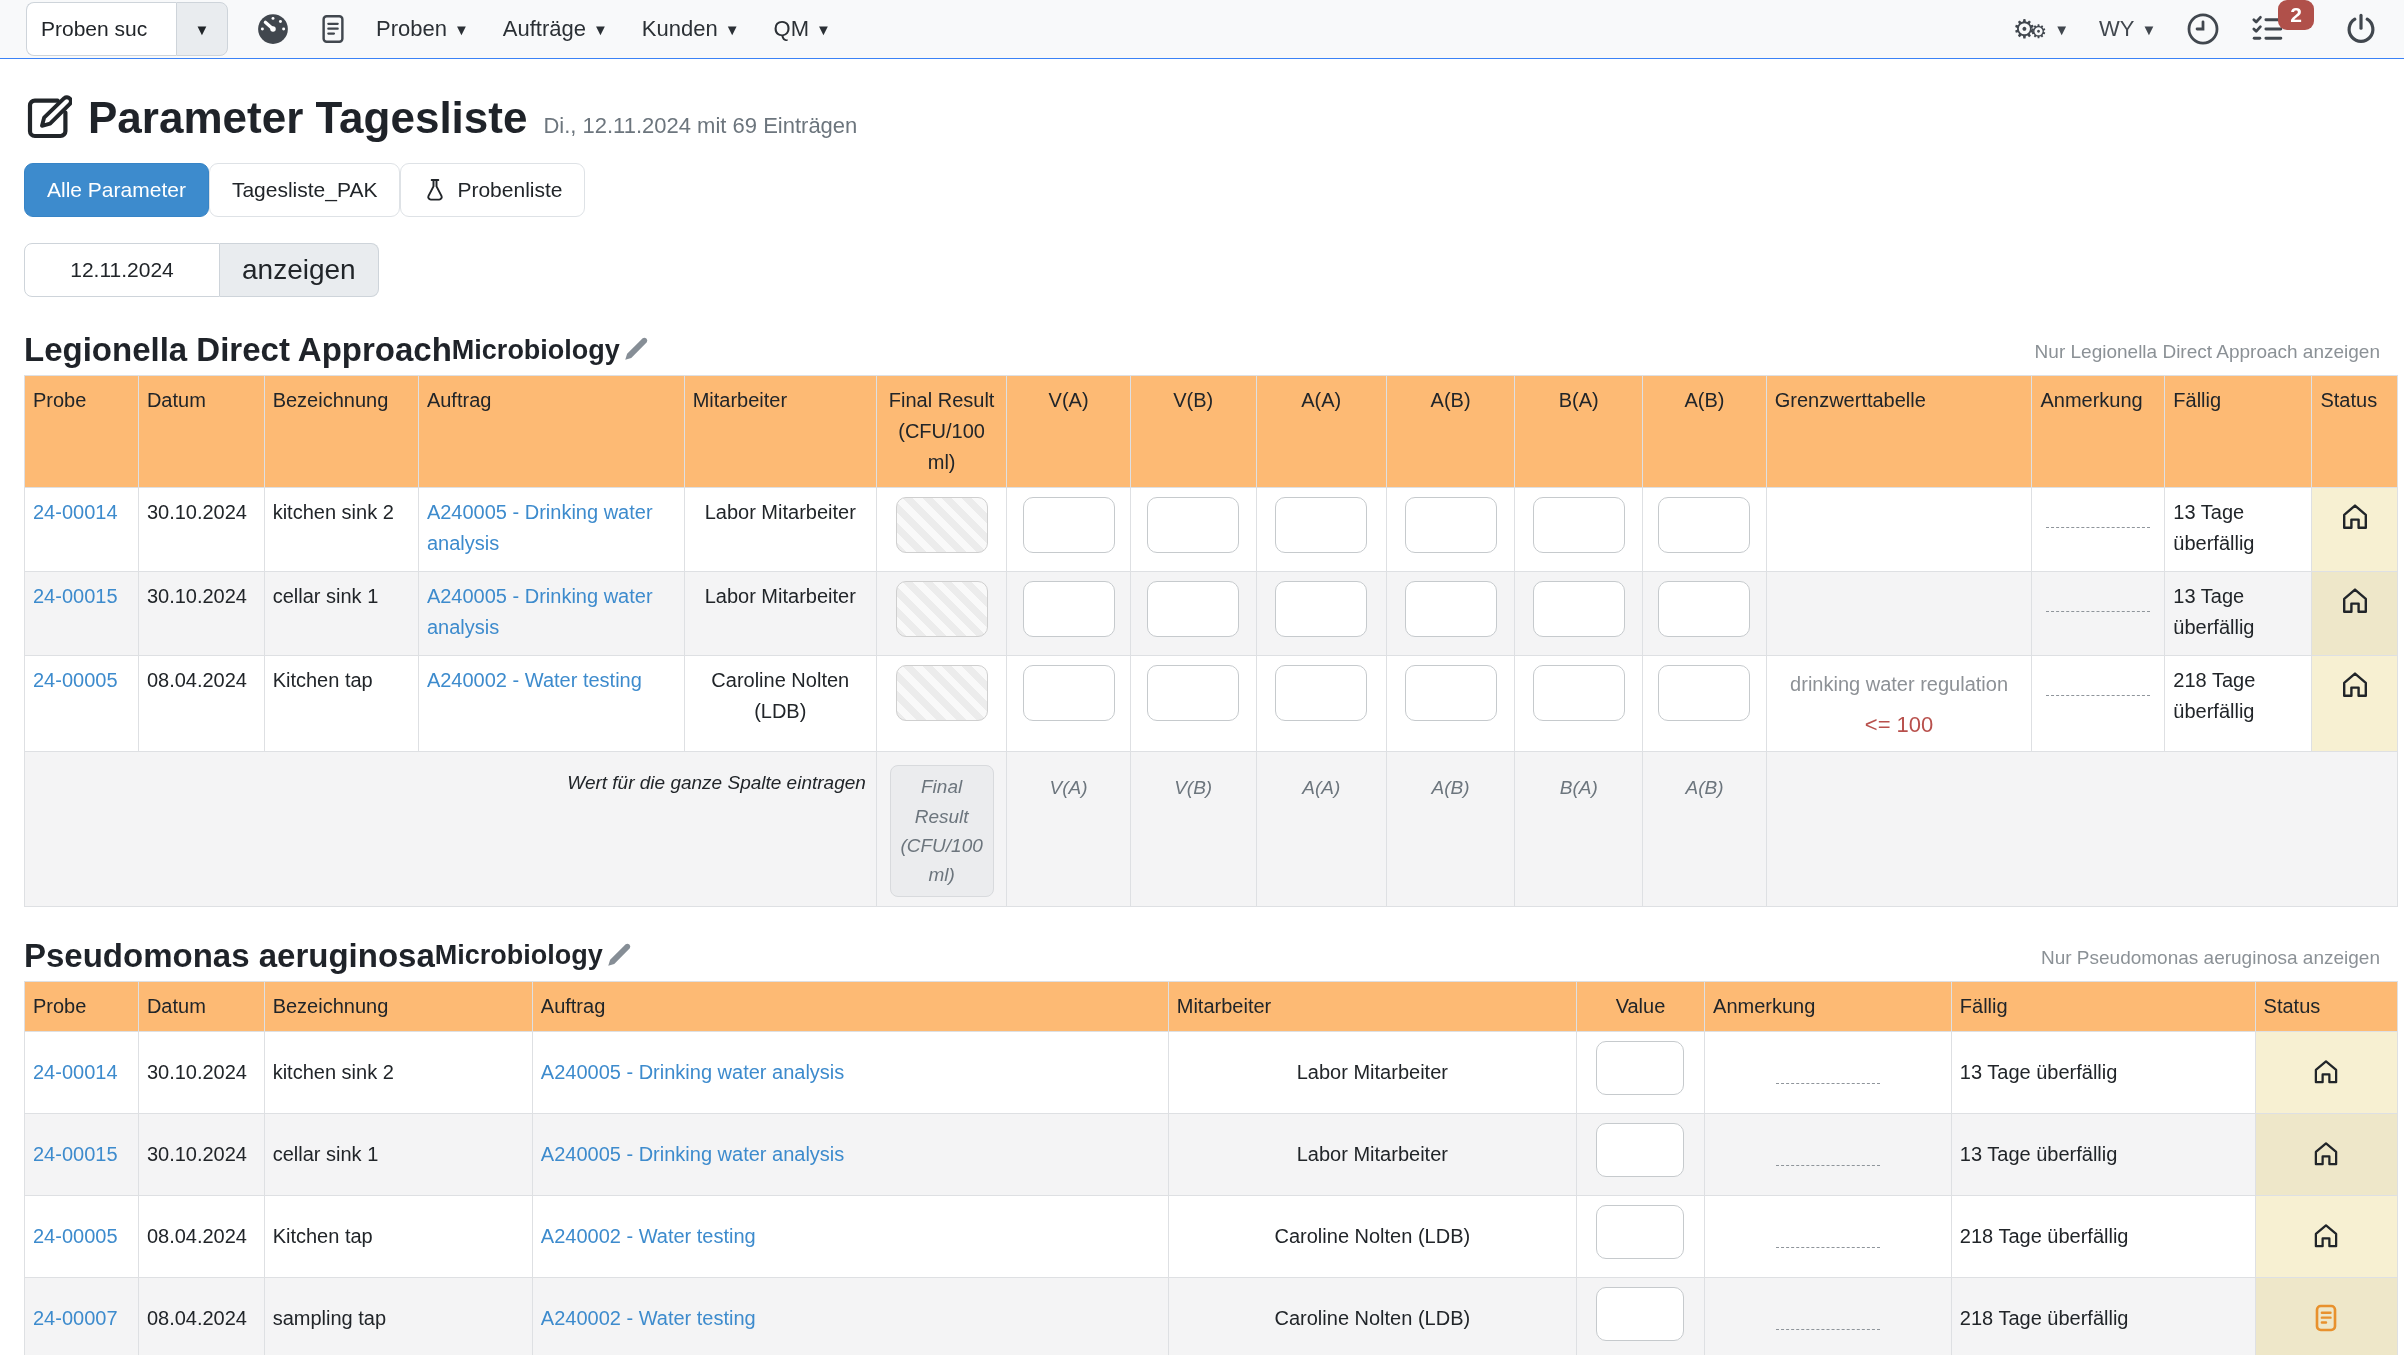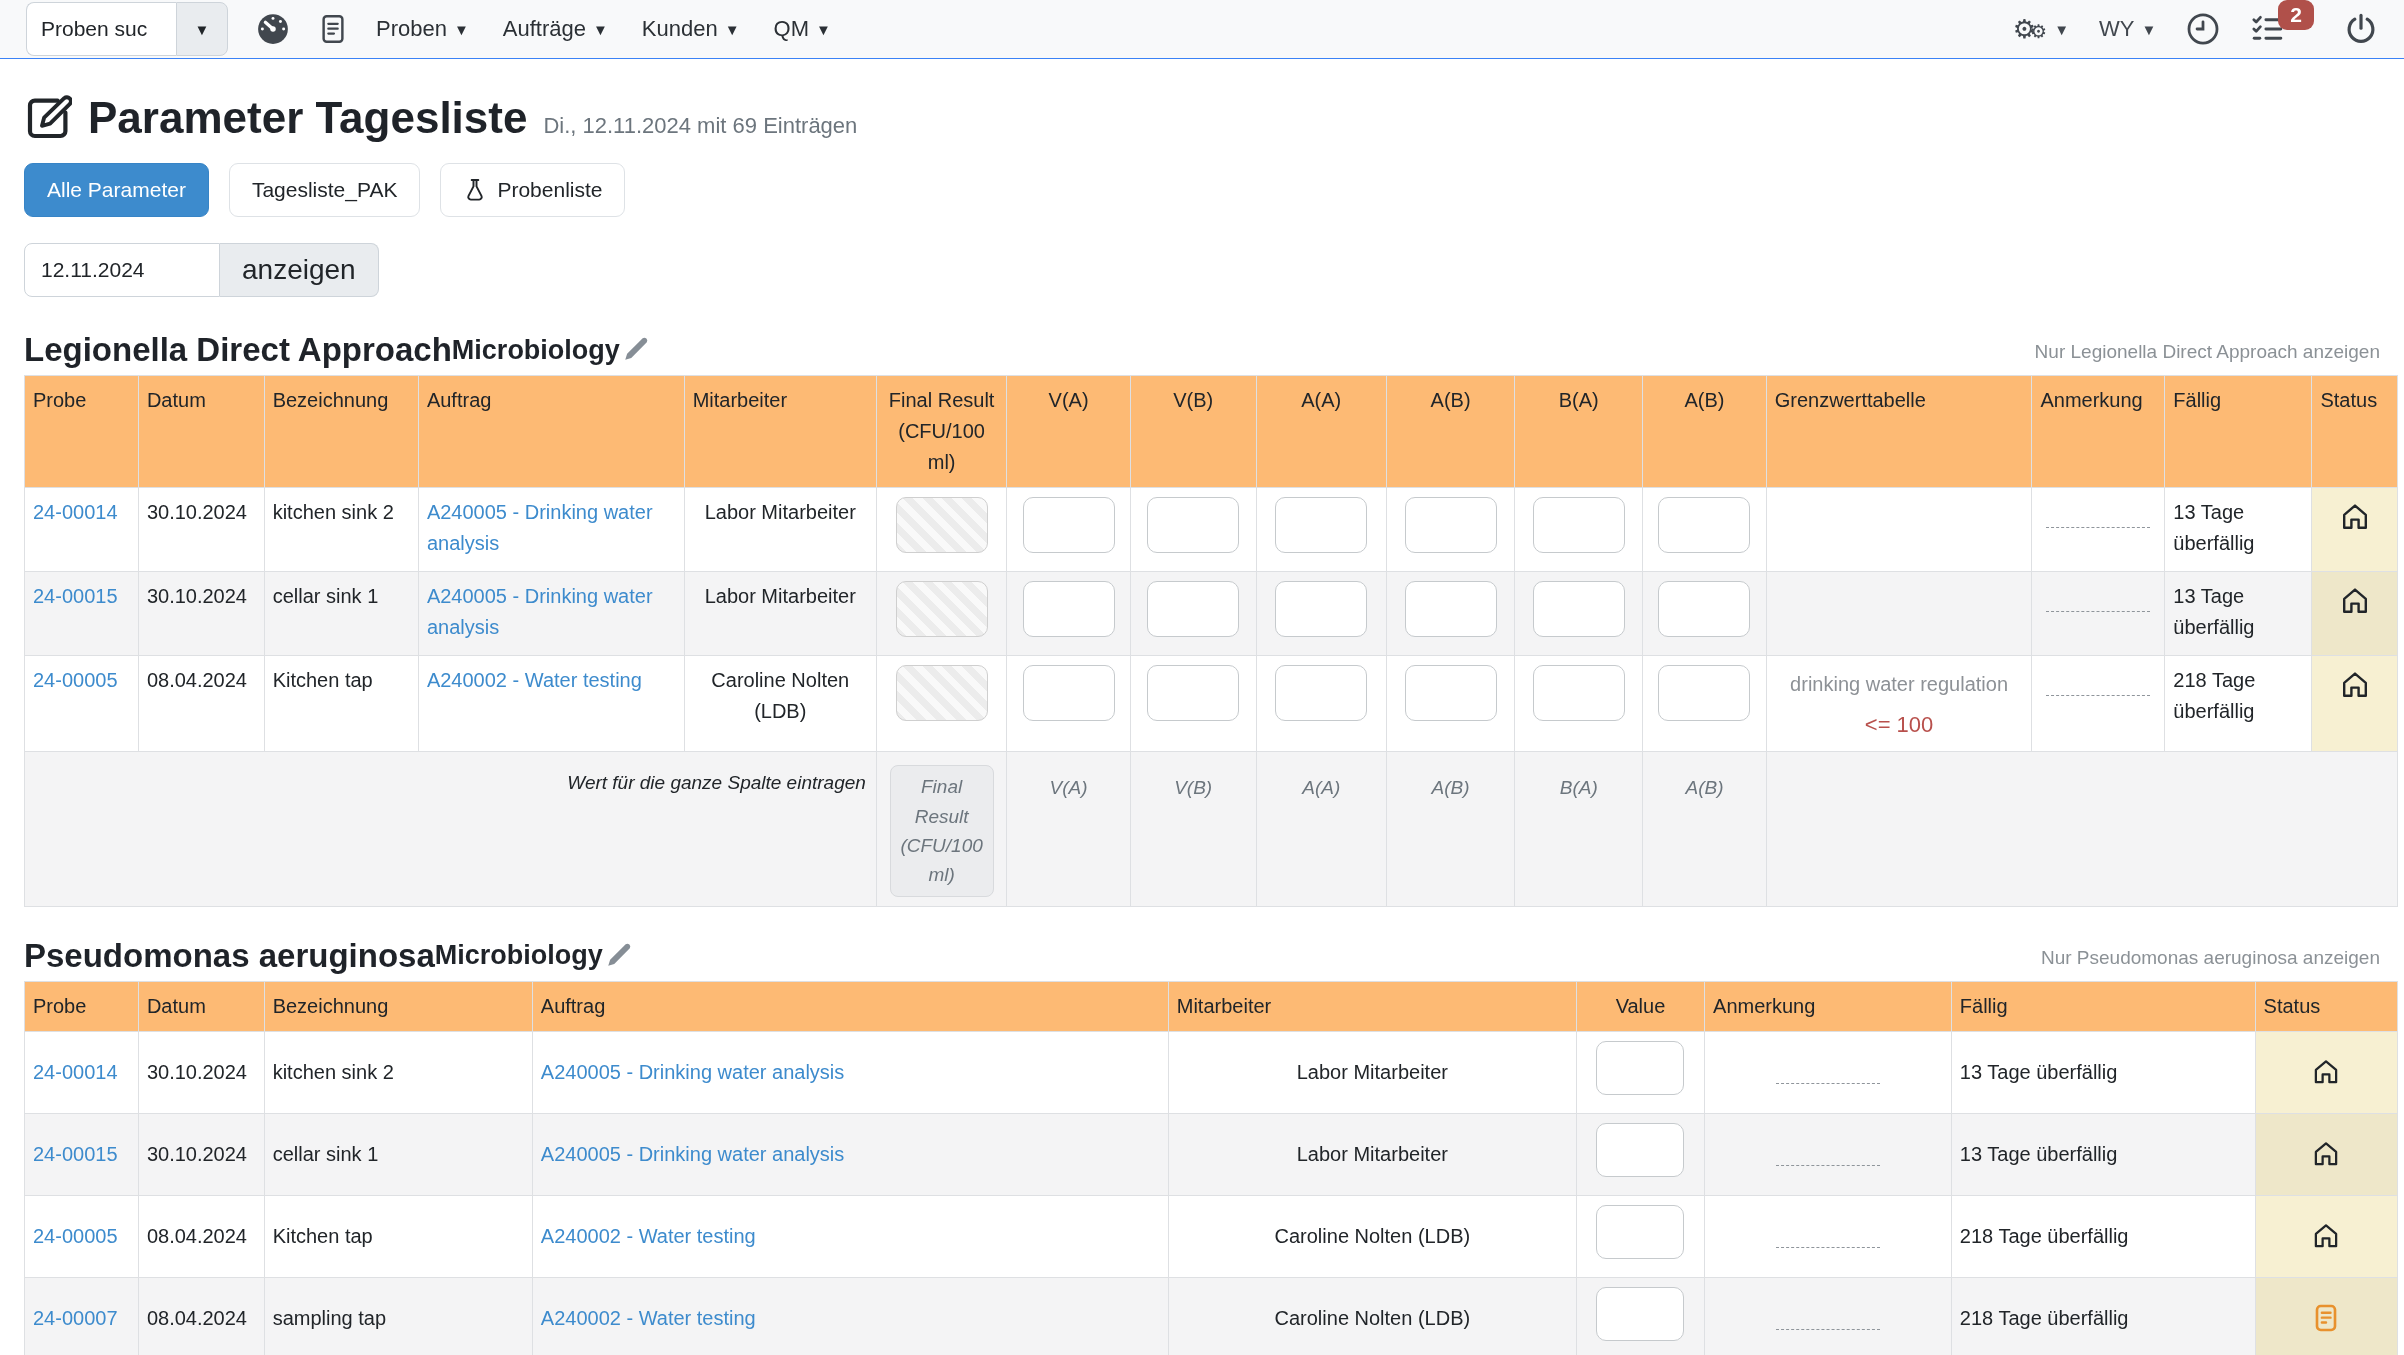--- a/index.html
+++ b/index.html
@@ -35,29 +35,29 @@
   .badge {
     background:#b0504a; color:#fff; font-weight:bold; font-size:21px;
     border-radius:9px; padding:3px 12px; margin-left:-6px; margin-top:-12px;
   }
   
   .content { padding:0 12px; }
   .page-head { display:flex; align-items:baseline; gap:16px; margin:34px 12px 0 12px; }
   .page-head .ico { align-self:center; }
   .page-title { font-size:44px; font-weight:bold; color:#1f2329; }
   .page-sub { font-size:22px; color:#6c757d; }
-  .view-btns { display:flex; gap:20px; margin:20px 12px 0 12px; }
+  .view-btns { display:flex; gap:0; margin:20px 12px 0 12px; }
   .btn { font-size:21px; border-radius:9px; padding:13px 22px; cursor:pointer;
          display:inline-flex; align-items:center; gap:10px; font-family:inherit; }
   .btn-primary { background:#3d8bcd; border:1px solid #3784c6; color:#fff; }
   .btn-light { background:#fff; border:1px solid #dee2e6; color:#212529; }
   .date-row { display:flex; margin:26px 12px 0 12px; }
   .date-row input {
     width:196px; height:54px; border:1px solid #ced4da; border-radius:8px 0 0 8px;
-    padding:0 16px; font-size:21px; font-family:inherit; color:#212529; outline:none;
+    padding:0 16px; font-size:21px; font-family:inherit; color:#212529; outline:none;text-align:center;
   }
   .date-row .btn-show {
     height:54px; background:#e9ecef; border:1px solid #ced4da; border-left:none;
     border-radius:0 8px 8px 0; padding:0 22px; font-size:28px; color:#212529;
     font-family:inherit; cursor:pointer;
   }
   .sec-head { display:flex; align-items:flex-end; margin:34px 12px 4px 12px; }
   .sec-title { font-size:33px; font-weight:bold; color:#1f2329; display:flex; align-items:center; }
   .sec-title .small { font-size:27px; font-weight:600; }
   .sec-link { margin-left:auto; font-size:19px; color:#8b9196; cursor:pointer; padding-bottom:6px; }

